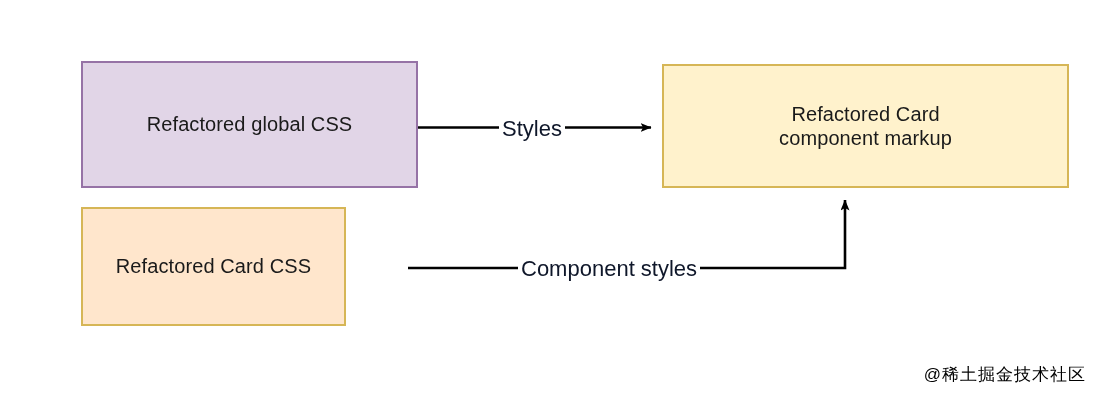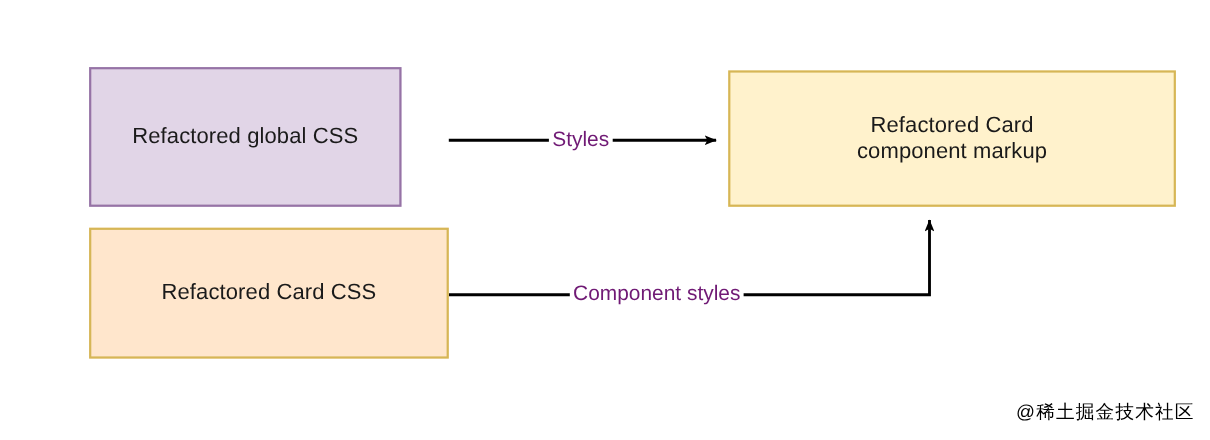--- a/index.html
+++ b/index.html
@@ -27,29 +27,29 @@
     justify-content: center;
     text-align: center;
     font-size: 20px;
     line-height: 1.22;
     color: #1a1a1a;
     letter-spacing: 0.1px;
   }
   #node-global-css {
     left: 81px;
     top: 61px;
-    width: 284px;
+    width: 337px;
     height: 127px;
     background: #e1d5e7;
     border: 2px solid #9673a6;
   }
   #node-card-css {
     left: 81px;
     top: 207px;
-    width: 327px;
+    width: 265px;
     height: 119px;
     background: #ffe6cc;
     border: 2px solid #d6b656;
   }
   #node-card-markup {
     left: 662px;
     top: 64px;
     width: 407px;
     height: 124px;
     background: #fff2cc;
@@ -62,22 +62,22 @@
   #edge-layer {
     position: absolute;
     left: 0;
     top: 0;
     width: 1100px;
     height: 400px;
     pointer-events: none;
   }
   .edge-label {
     position: absolute;
-    font-size: 19px;
-    color: #701a75;
+    font-size: 22px;
+    color: #0f172a;
     background: #ffffff;
     padding: 0 3px;
     white-space: nowrap;
     line-height: 1;
   }
   #edge-label-styles {
     left: 499px;
     top: 118px;
   }
   #edge-label-component-styles {

